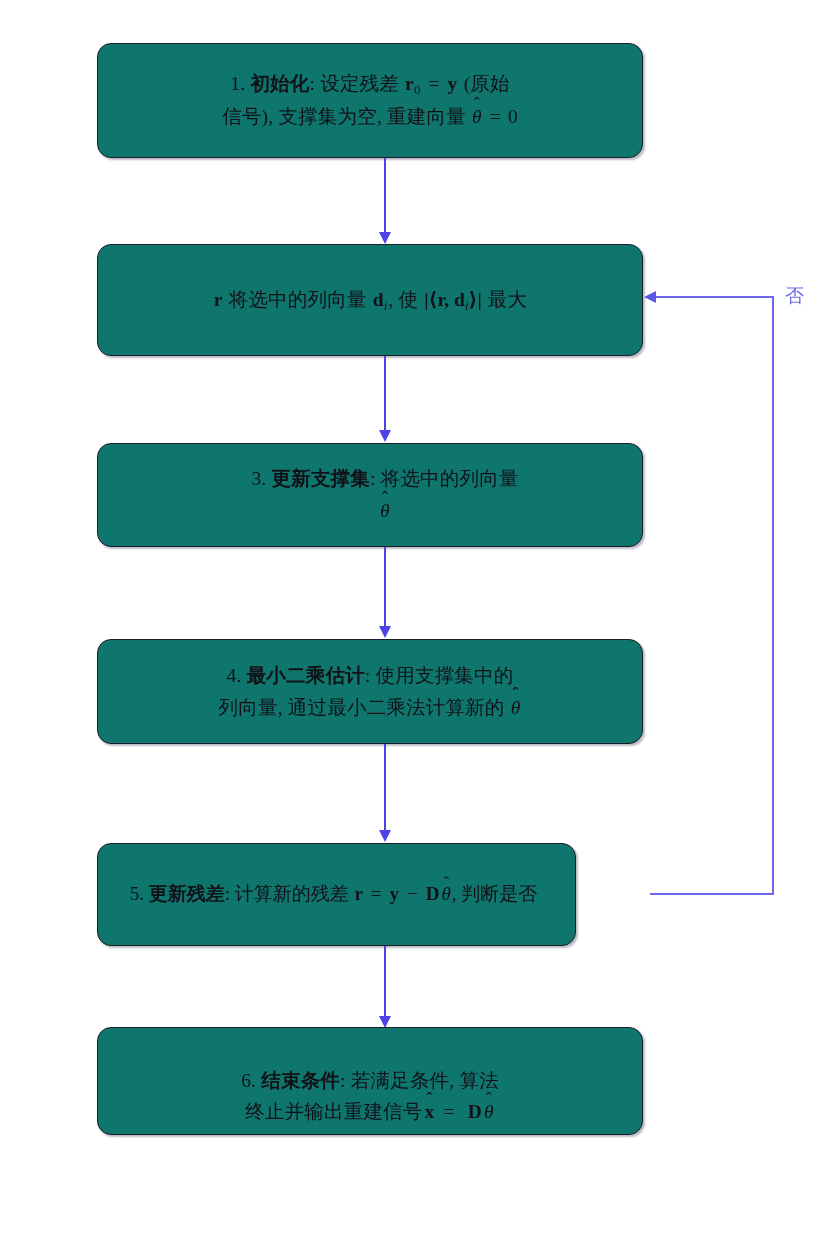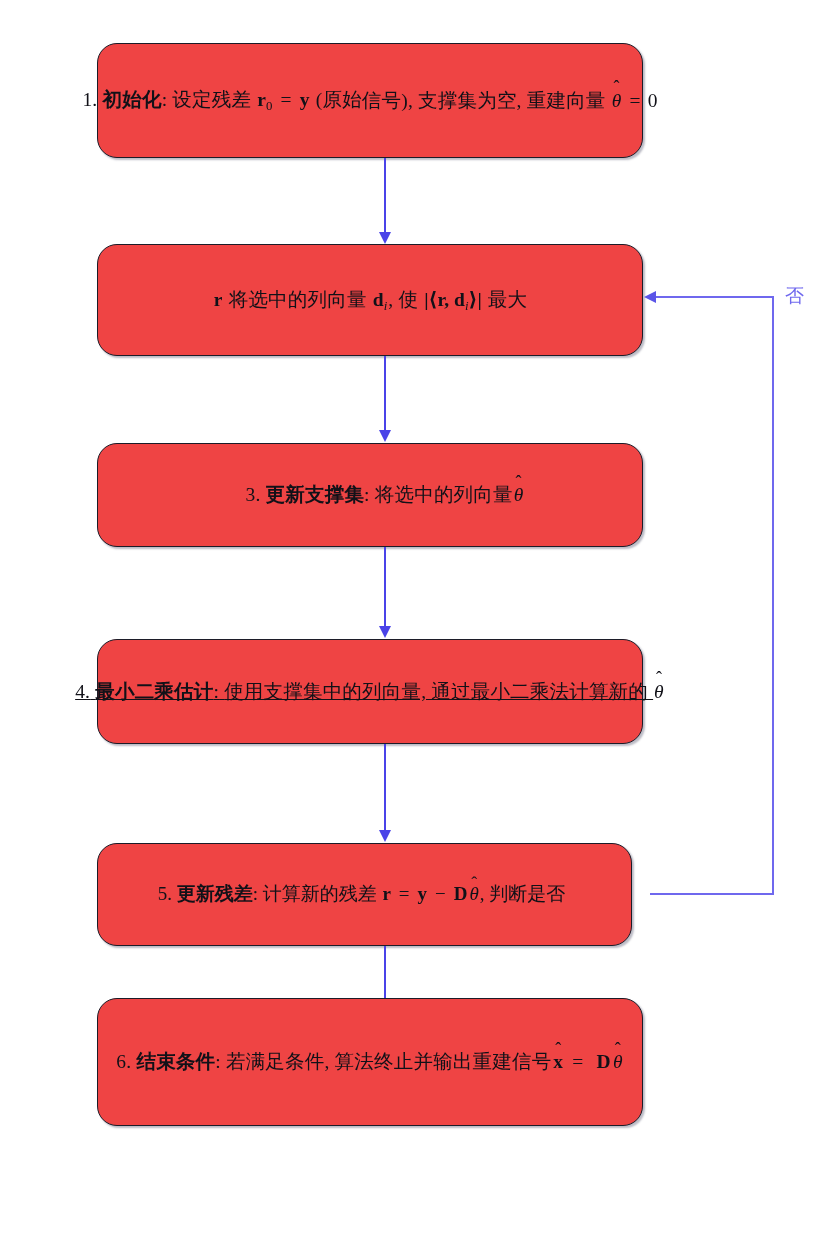--- a/index.html
+++ b/index.html
@@ -19,26 +19,26 @@
     position: absolute;
     left: 0; top: 0;
     width: 835px;
     height: 1240px;
   }
 
   
   .node {
     position: absolute;
     box-sizing: border-box;
-    background: #ef4444;
+    background: #0f766e;
     border: 1.6px solid #1c1c28;
-    border-radius: 20px;
+    border-radius: 14px;
     box-shadow: 2px 2px 2px rgba(60,60,90,0.35);
     display: flex;
-    flex-direction: row;
+    flex-direction: column;
     align-items: center;
     justify-content: center;
     color: #111118;
     font-size: 19.5px;
     line-height: 1.62;
     text-align: center;
     letter-spacing: 0.2px;
     padding: 6px 14px;
   }
   .node .ln {
@@ -160,48 +160,48 @@
       <span>将选中的列向量</span>
     </div>
     <div class="ln">
       <span class="hat"><span class="hbar">̂</span><span class="mi">θ</span></span>
     </div>
   </div>
 
   <div class="conn vline" style="left:384px; top:547px; width:2px; height:81px;"></div>
   <div class="arrowdown" style="left:378.5px; top:626px;"></div>
 
-  <div class="node" style="left:97px; top:639px; width:546px; height:105px;text-decoration:underline;">
+  <div class="node" style="left:97px; top:639px; width:546px; height:105px;">
     <div class="ln">
       <span>4.</span>
       <b>最小二乘估计</b><span>:</span>
       <span>使用支撑集中的</span>
     </div>
     <div class="ln">
       <span>列向量, 通过最小二乘法计算新的</span>
       <span class="hat"><span class="hbar">̂</span><span class="mi">θ</span></span>
     </div>
   </div>
 
   <div class="conn vline" style="left:384px; top:744px; width:2px; height:88px;"></div>
   <div class="arrowdown" style="left:378.5px; top:830px;"></div>
 
-  <div class="node" style="left:97px; top:843px; width:535px; height:103px; font-size:19px;padding-left:8px;">
+  <div class="node" style="left:97px; top:843px; width:479px; height:103px; font-size:19px;padding-left:8px;">
     <div class="ln l5a">
       <span>5.</span>
       <b>更新残差</b><span>:</span>
       <span>计算新的残差</span>
       <span class="mv">r</span><span class="op">=</span><span class="mv">y</span><span class="op">−</span><span class="mv">D</span><span class="hat"><span class="hbar">̂</span><span class="mi">θ</span></span><span>, 判断是否</span>
     </div>
   </div>
 
   <div class="conn vline" style="left:384px; top:946px; width:2px; height:72px;"></div>
   <div class="arrowdown" style="left:378.5px; top:1016px;"></div>
 
-  <div class="node" style="left:97px; top:998px; width:546px; height:128px;">
+  <div class="node" style="left:97px; top:1027px; width:546px; height:108px;justify-content:flex-end;">
     <div class="ln">
       <span>6.</span>
       <b>结束条件</b><span>:</span>
       <span>若满足条件, 算法</span>
     </div>
     <div class="ln">
       <span>终止并输出重建信号</span><span class="hat"><span class="hbar">̂</span><span class="mv">x</span></span><span class="op">=</span>
       <span class="mv">D</span><span class="hat"><span class="hbar">̂</span><span class="mi">θ</span></span>
     </div>
   </div>

